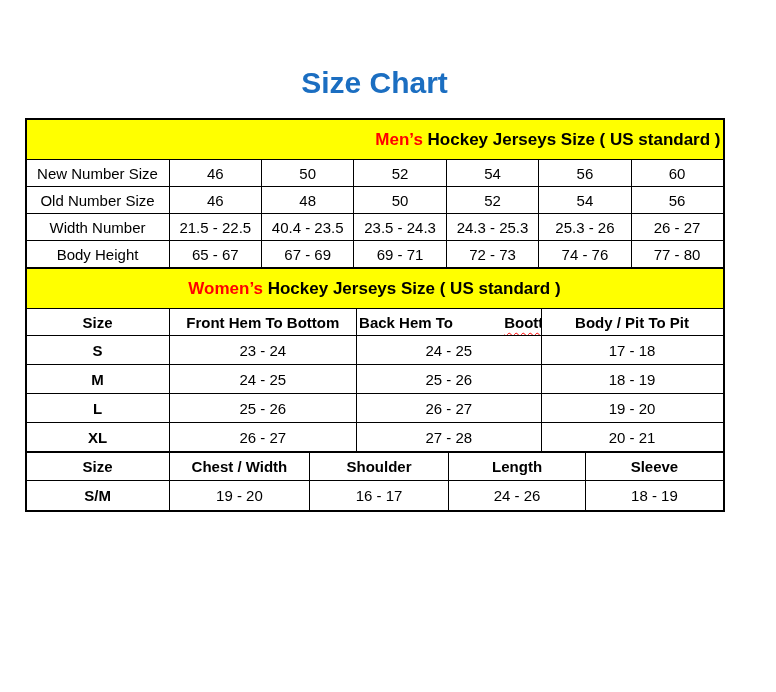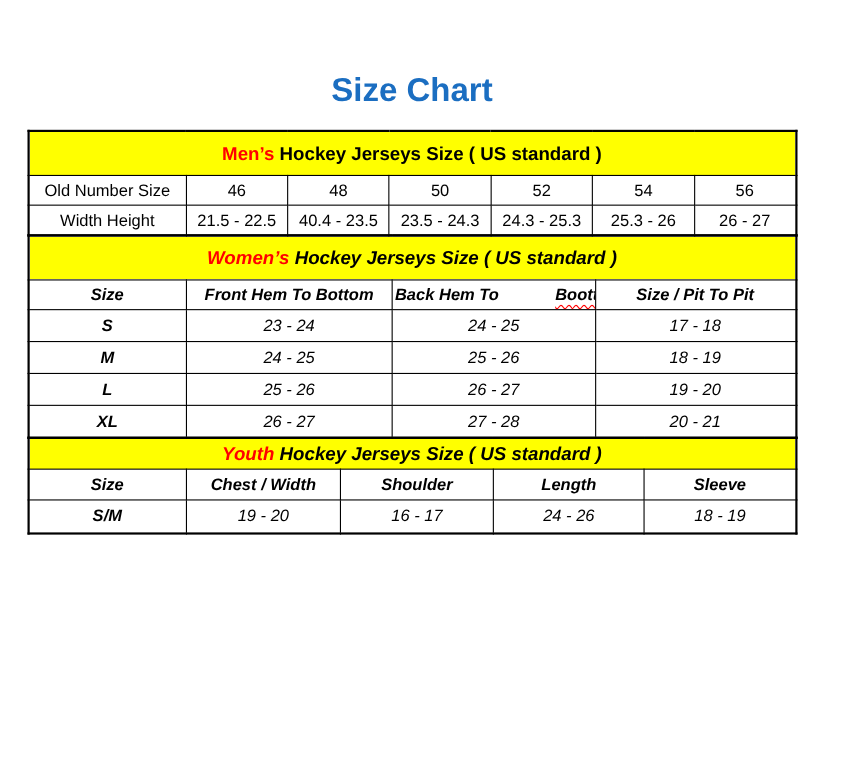--- a/index.html
+++ b/index.html
@@ -34,21 +34,20 @@
     margin: 18px auto 0 auto;
   }
   table.size-table {
     width: 700px;
     border-collapse: collapse;
     table-layout: fixed;
     border: 2px solid var(--border-black, #000000);
   }
   table.size-table + table.size-table {
     margin-top: -2px; 
-    font-style: italic;
   }
   .size-table td, .size-table th {
     border: 1px solid var(--border-black, #000000);
     text-align: center;
     vertical-align: middle;
     padding: 0 2px;
     font-size: 15px;
     font-weight: normal;
     overflow: hidden;
     white-space: nowrap;
@@ -68,21 +67,21 @@
   .row-label.bold { font-weight: bold; }
   .wavy {
     text-decoration-line: underline;
     text-decoration-style: wavy;
     text-decoration-color: var(--highlight-red, #ff0000);
     text-decoration-thickness: 1px;
     text-underline-offset: 4px;
     margin-left: 47px;
   }
   
-  .mens   .banner { height: 39px; }
+  .mens   .banner { height: 39px; text-align: right; }
   .womens .banner { height: 39px; }
   .youth  .banner { height: 27px; }
   .mens   th, .mens   td:not(.banner) { height: 26px; }
   .womens th { height: 26px; }
   .womens tbody td { height: 28px; }
   .youth  th { height: 27px; }
   .youth  tbody td { height: 29px; }
 </style>
 </head>
 <body>
@@ -100,55 +99,73 @@
           <col style="width: 13.24%;">
           <col style="width: 13.23%;">
         </colgroup>
         <thead>
           <tr>
             <td class="banner" colspan="7"><span class="banner-highlight">Men’s</span> Hockey Jerseys Size ( US standard )</td>
           </tr>
         </thead>
         <tbody>
           <tr>
+            <td class="row-label">New Number Size</td>
+            <td>46</td>
+            <td>50</td>
+            <td>52</td>
+            <td>54</td>
+            <td>56</td>
+            <td>60</td>
+          </tr>
+          <tr>
             <td class="row-label">Old Number Size</td>
             <td>46</td>
             <td>48</td>
             <td>50</td>
             <td>52</td>
             <td>54</td>
             <td>56</td>
           </tr>
           <tr>
-            <td class="row-label">Width Height</td>
+            <td class="row-label">Width Number</td>
             <td>21.5 - 22.5</td>
             <td>40.4 - 23.5</td>
             <td>23.5 - 24.3</td>
             <td>24.3 - 25.3</td>
             <td>25.3 - 26</td>
             <td>26 - 27</td>
+          </tr>
+          <tr>
+            <td class="row-label">Body Height</td>
+            <td>65 - 67</td>
+            <td>67 - 69</td>
+            <td>69 - 71</td>
+            <td>72 - 73</td>
+            <td>74 - 76</td>
+            <td>77 - 80</td>
           </tr>
         </tbody>
       </table>
     <table class="size-table womens">
         <colgroup>
           <col style="width: 20.57%;">
           <col style="width: 26.86%;">
           <col style="width: 26.43%;">
           <col style="width: 26.14%;">
         </colgroup>
         <thead>
           <tr>
             <td class="banner" colspan="4"><span class="banner-highlight">Women’s</span> Hockey Jerseys Size ( US standard )</td>
           </tr>
           <tr>
             <th>Size</th>
             <th>Front Hem To Bottom</th>
             <th>Back Hem To <span class="wavy">Boottom</span></th>
-            <th>Size / Pit To Pit</th>
+            <th>Body / Pit To Pit</th>
           </tr>
         </thead>
         <tbody>
           <tr>
             <td class="row-label bold">S</td>
             <td>23 - 24</td>
             <td>24 - 25</td>
             <td>17 - 18</td>
           </tr>
           <tr>
@@ -174,23 +191,20 @@
     <table class="size-table youth">
         <colgroup>
           <col style="width: 20.57%;">
           <col style="width: 20.15%;">
           <col style="width: 19.86%;">
           <col style="width: 19.71%;">
           <col style="width: 19.71%;">
         </colgroup>
         <thead>
           <tr>
-            <td class="banner" colspan="5"><span class="banner-highlight">Youth</span> Hockey Jerseys Size ( US standard )</td>
-          </tr>
-          <tr>
             <th>Size</th>
             <th>Chest / Width</th>
             <th>Shoulder</th>
             <th>Length</th>
             <th>Sleeve</th>
           </tr>
         </thead>
         <tbody>
           <tr>
             <td class="row-label bold">S/M</td>

